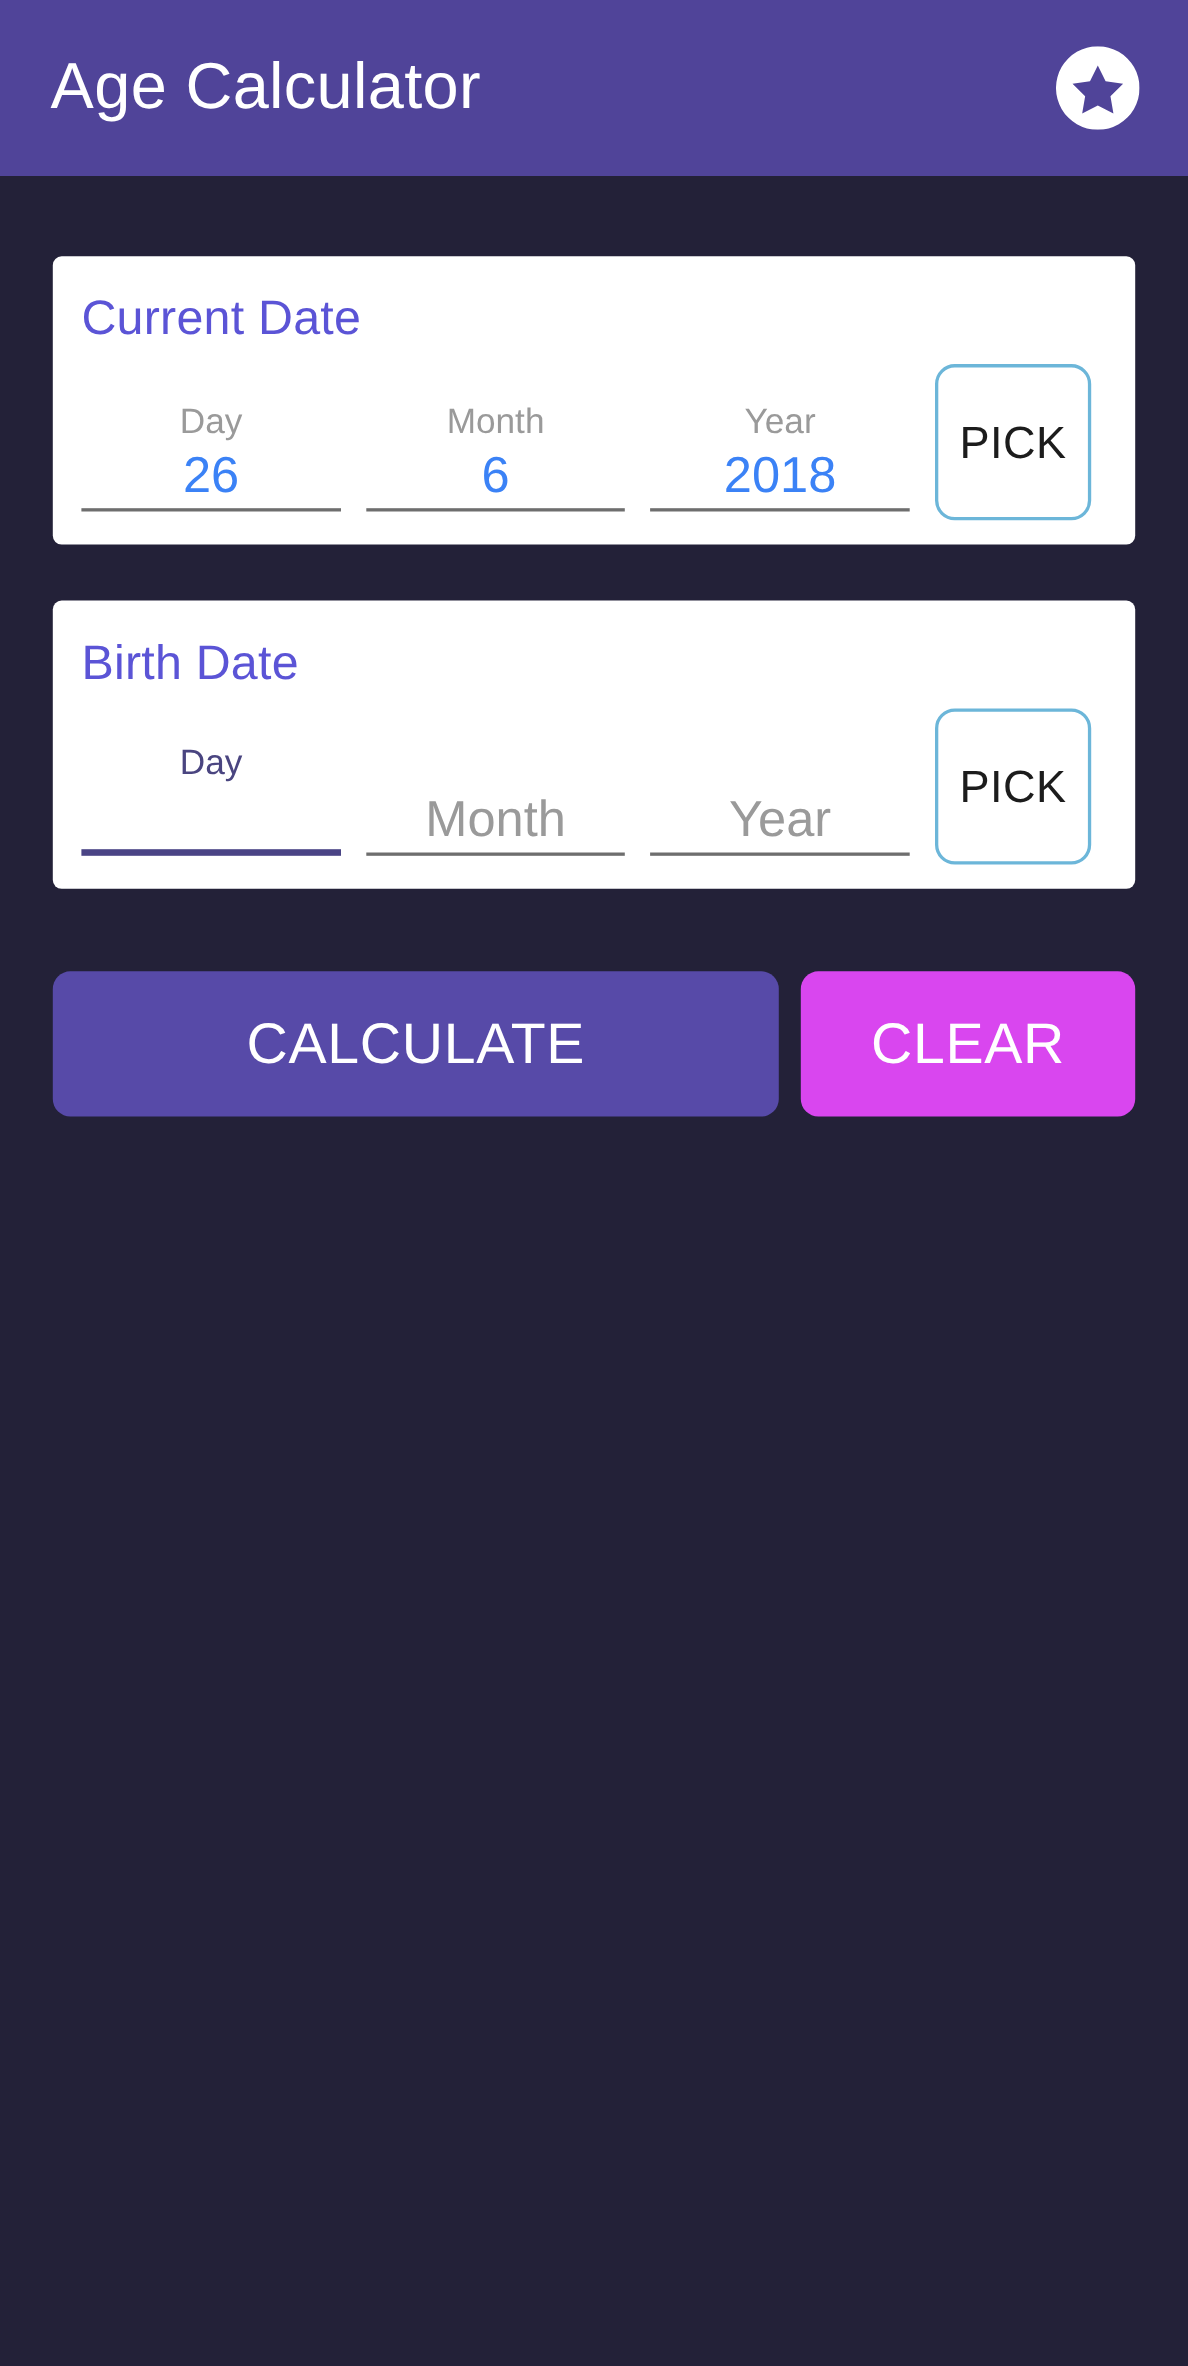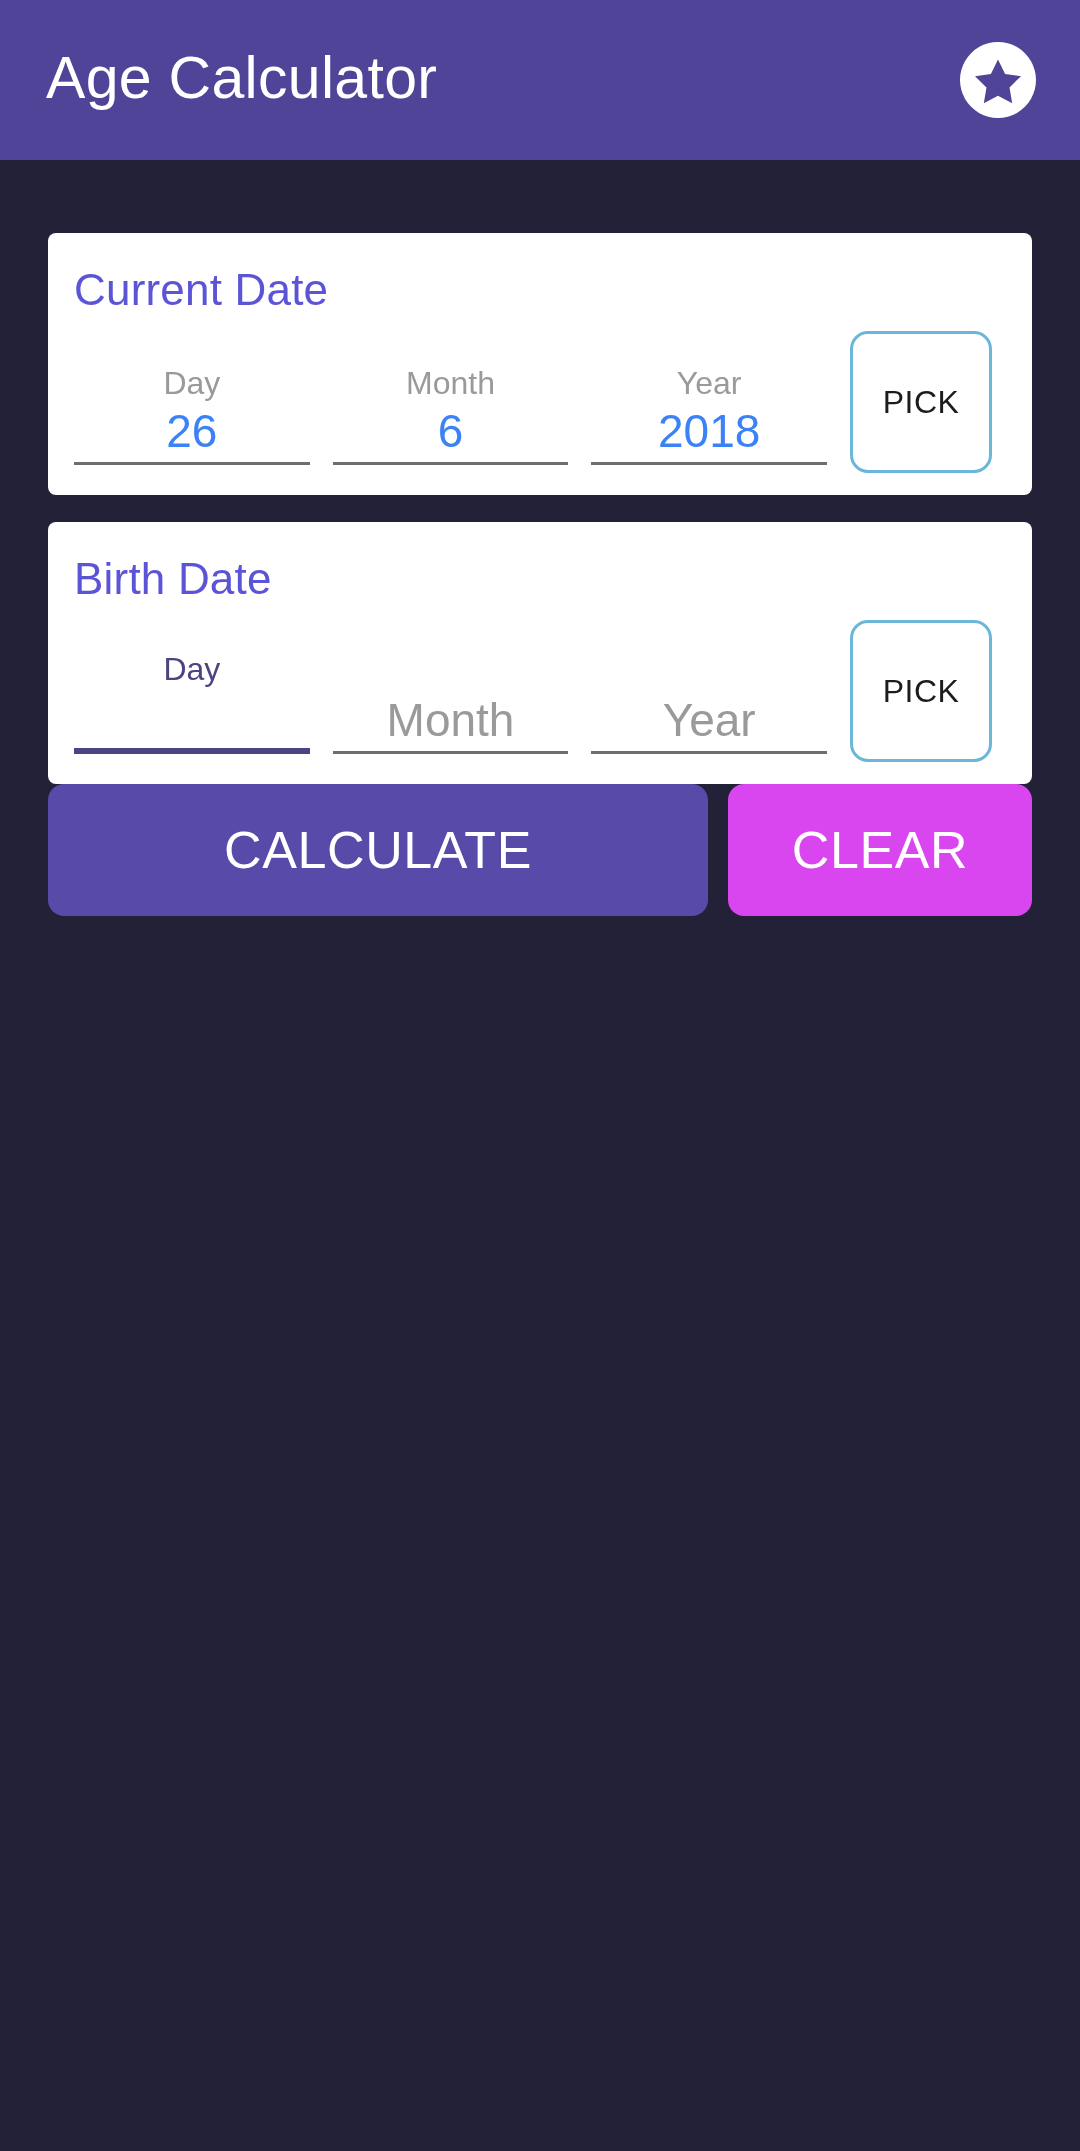--- a/index.html
+++ b/index.html
@@ -47,21 +47,21 @@
     padding: 73px 48px 0 48px;
   }
 
   
   .card {
     background: #ffffff;
     border-radius: 8px;
     padding: 34px 40px 30px 26px;
   }
 
-  .card + .card { margin-top: 27px; }
+  .card + .card { margin-top: 51px; }
 
   .card-title {
     color: #5b54d6;
     font-size: 44px;
     font-weight: 400;
     line-height: 1.05;
     letter-spacing: 0.2px;
   }
 
   
@@ -124,29 +124,30 @@
     flex: 0 0 142px;
     width: 142px;
     height: 142px;
     background: #ffffff;
     border: 3px solid #6cb6d9;
     border-radius: 18px;
     display: flex;
     align-items: center;
     justify-content: center;
     color: #1c1c1c;
-    font-size: 32px;
+    font-size: 41px;
     letter-spacing: 0.4px;
     margin-bottom: -8px;
   }
 
   
   .actions {
     display: flex;
     gap: 20px;
+    margin-top: 75px;
   }
 
   .btn {
     height: 132px;
     border-radius: 16px;
     display: flex;
     align-items: center;
     justify-content: center;
     color: #ffffff;
     font-size: 52px;

